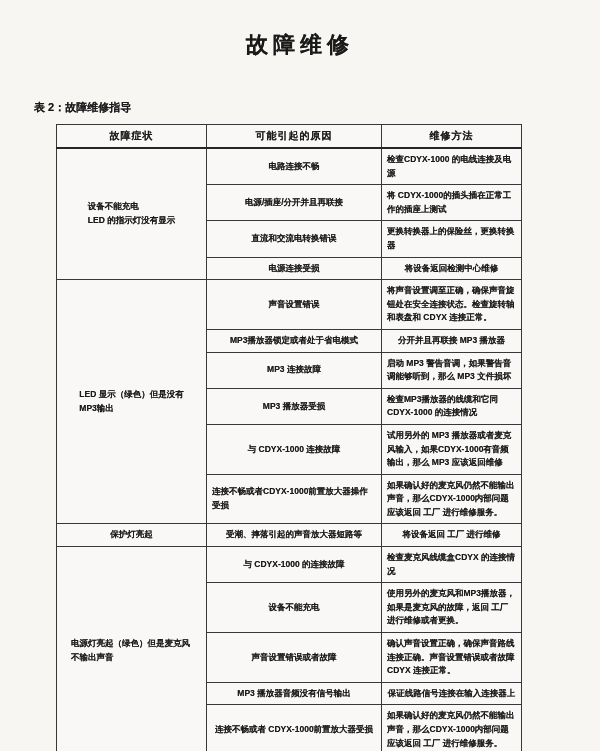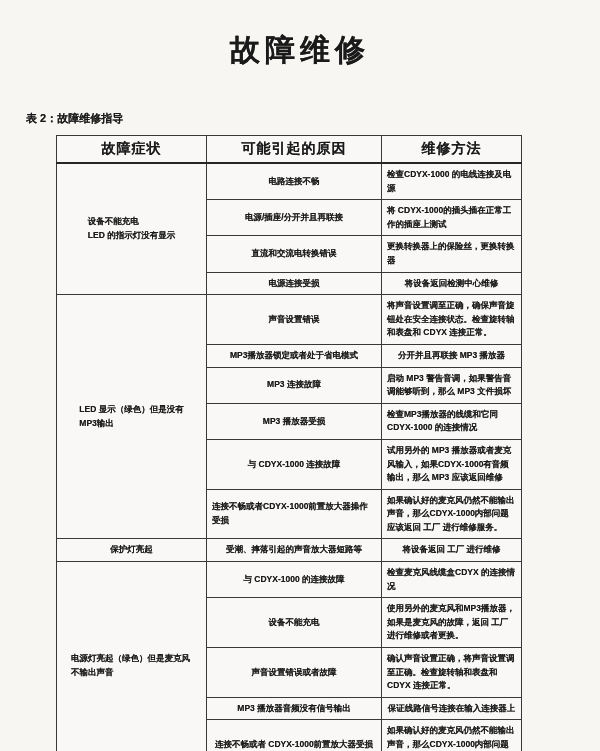--- a/index.html
+++ b/index.html
@@ -7,48 +7,48 @@
     width:600px;height:751px;overflow:hidden;
     background:#f7f6f3;
     font-family:"Liberation Sans","DejaVu Sans",sans-serif;
     color:#1a1a1a;
     position:relative;
   }
   .page{position:absolute;inset:0;}
   .doc-title{
     margin-top:30px;
     text-align:center;
-    font-size:30px;
+    font-size:22px;
     font-weight:bold;
     letter-spacing:5px;
     text-shadow:0 0 .6px rgba(10,10,10,.8);
   }
   .table-caption{
-    margin:40px 0 9px 26px;
+    margin:40px 0 9px 34px;
     font-size:11px;
     font-weight:bold;
     text-shadow:0 0 .4px rgba(10,10,10,.7);
   }
   table.fault{
     border-collapse:collapse;
     table-layout:fixed;
     margin-left:56px;
     width:465px;
     border:1.6px solid #2a2a2a;
     background:#f9f8f6;
   }
   th,td{
     border:1px solid #383838;
     font-weight:bold;
     vertical-align:middle;
     text-align:center;
     text-shadow:0 0 .4px rgba(20,20,20,.65);
   }
   th{
-    font-size:14px;
+    font-size:10px;
     padding:4px 2px;
     border-bottom:2px solid #262626;
     letter-spacing:1px;
   }
   td{
     font-size:8.5px;
     line-height:1.6;
     padding:4px 5px;
   }
   td>span{
@@ -135,21 +135,21 @@
           <td class="sym" rowspan="5"><span>电源灯亮起（绿色）但是麦克风不输出声音</span></td>
           <td><span>与 CDYX-1000 的连接故障</span></td>
           <td><span>检查麦克风线缆盒CDYX 的连接情况</span></td>
         </tr>
         <tr>
           <td><span>设备不能充电</span></td>
           <td><span>使用另外的麦克风和MP3播放器，如果是麦克风的故障，返回 工厂 进行维修或者更换。</span></td>
         </tr>
         <tr>
           <td><span>声音设置错误或者故障</span></td>
-          <td><span>确认声音设置正确，将声音设置调至正确。检查旋转轴和表盘和 CDYX 连接正常。</span></td>
+          <td><span>确认声音设置正确，确保声音路线连接正确。声音设置错误或者故障 CDYX 连接正常。</span></td>
         </tr>
         <tr>
           <td><span>MP3 播放器音频没有信号输出</span></td>
           <td><span>保证线路信号连接在输入连接器上</span></td>
         </tr>
         <tr>
           <td><span>连接不畅或者 CDYX-1000前置放大器受损</span></td>
           <td><span>如果确认好的麦克风仍然不能输出声音，那么CDYX-1000内部问题应该返回 工厂 进行维修服务。</span></td>
         </tr>
       </tbody>

